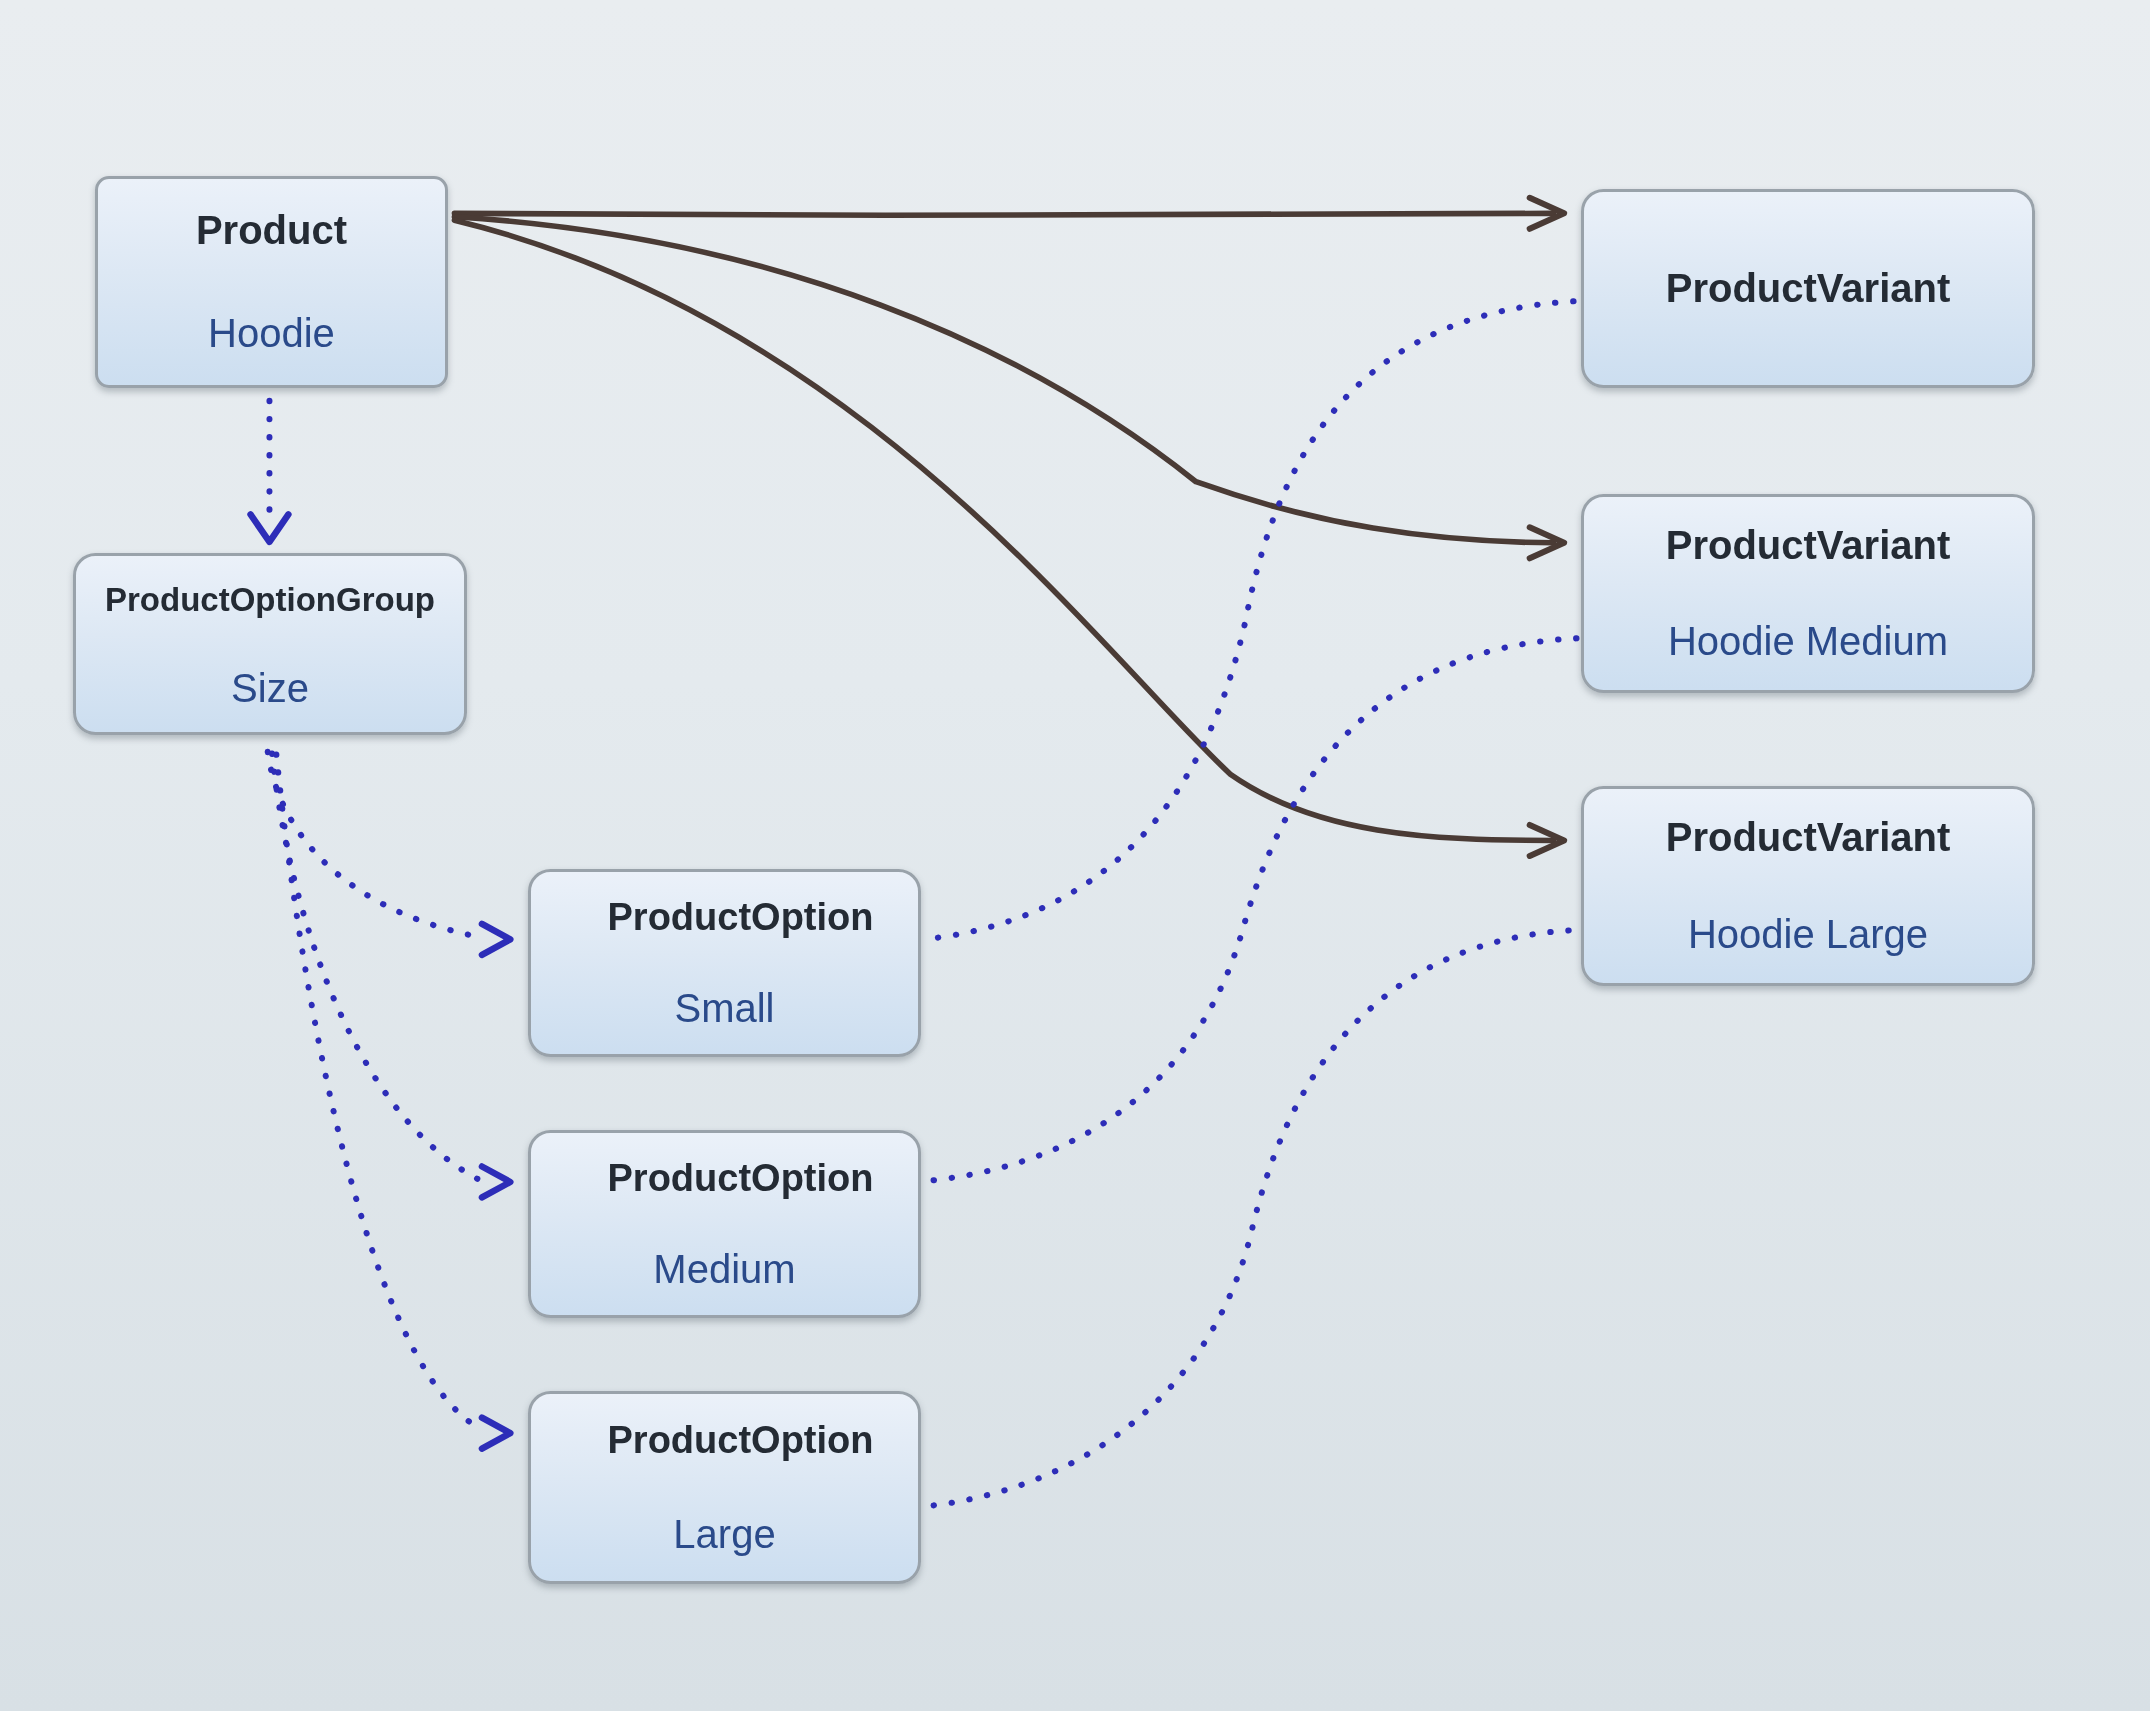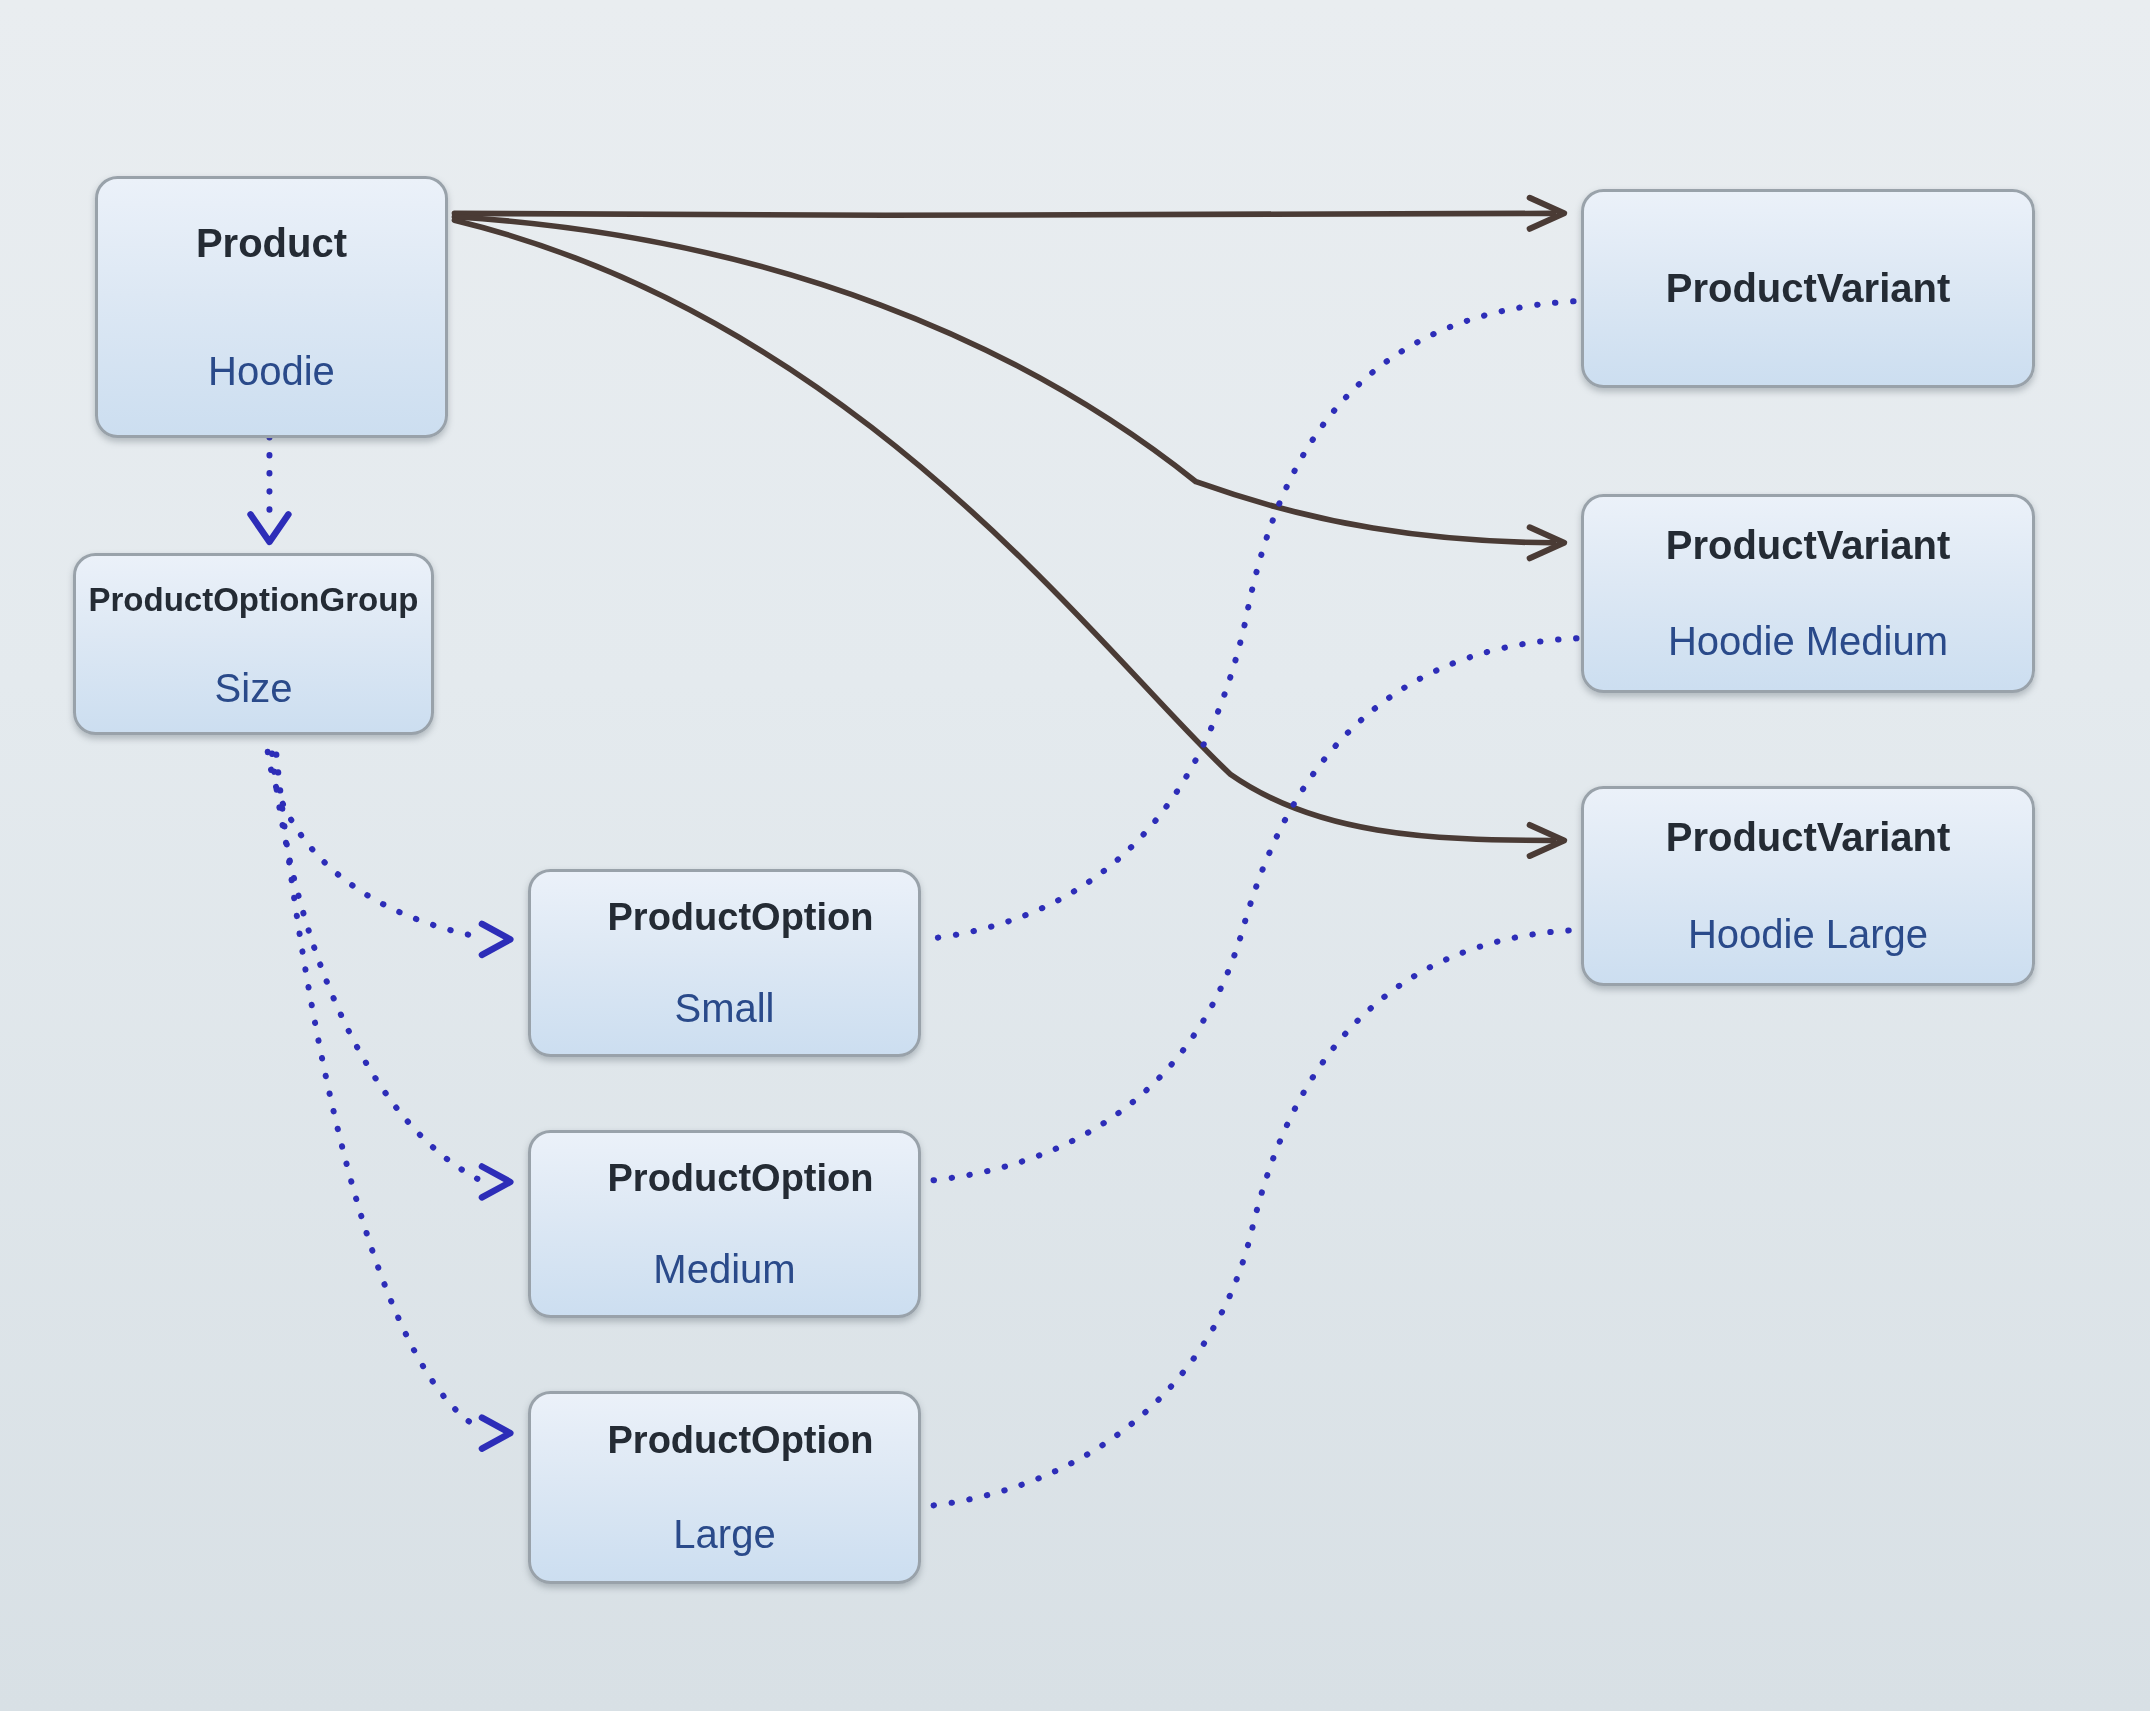--- a/index.html
+++ b/index.html
@@ -80,30 +80,30 @@
     <path d="M 321 877 C 352 1180 430 1585 556 1660" fill="none" stroke="#2d2db8" stroke-width="7" stroke-linecap="round" stroke-dasharray="0.5 20.5"></path>
     <path d="M 560 1648 L 593 1666 L 560 1684" fill="none" stroke="#2d2db8" stroke-width="7.5" stroke-linecap="round" stroke-linejoin="round"></path>
 
     <path d="M 1090 1090 C 1290 1062 1402 928 1448 720 C 1490 500 1600 362 1834 350" fill="none" stroke="#2d2db8" stroke-width="7" stroke-linecap="round" stroke-dasharray="0.5 20.5"></path>
 
     <path d="M 1085 1372 C 1280 1350 1398 1240 1444 1082 C 1486 930 1580 753 1834 742" fill="none" stroke="#2d2db8" stroke-width="7" stroke-linecap="round" stroke-dasharray="0.5 20.5"></path>
 
     <path d="M 1085 1750 C 1280 1725 1415 1600 1455 1430 C 1497 1250 1600 1092 1834 1081" fill="none" stroke="#2d2db8" stroke-width="7" stroke-linecap="round" stroke-dasharray="0.5 20.5"></path>
   </svg>
 
-  <div class="node" style="left:95px; top:176px; width:353px; height:262px;">
+  <div class="node" style="left:95px; top:176px; width:353px; height:212px;border-radius:14px;">
     <div class="half">
         <span class="ntype">Product</span>
       </div>
     <div class="half">
         <span class="nvalue">Hoodie</span>
       </div>
   </div>
 
-  <div class="node" style="left:73px; top:553px; width:361px; height:182px;">
+  <div class="node" style="left:73px; top:553px; width:394px; height:182px;">
     <div class="half">
         <span class="ntype sm">ProductOptionGroup</span>
       </div>
     <div class="half">
         <span class="nvalue">Size</span>
       </div>
   </div>
 
   <div class="node" style="left:528px; top:869px; width:393px; height:188px;">
     <div class="half">

